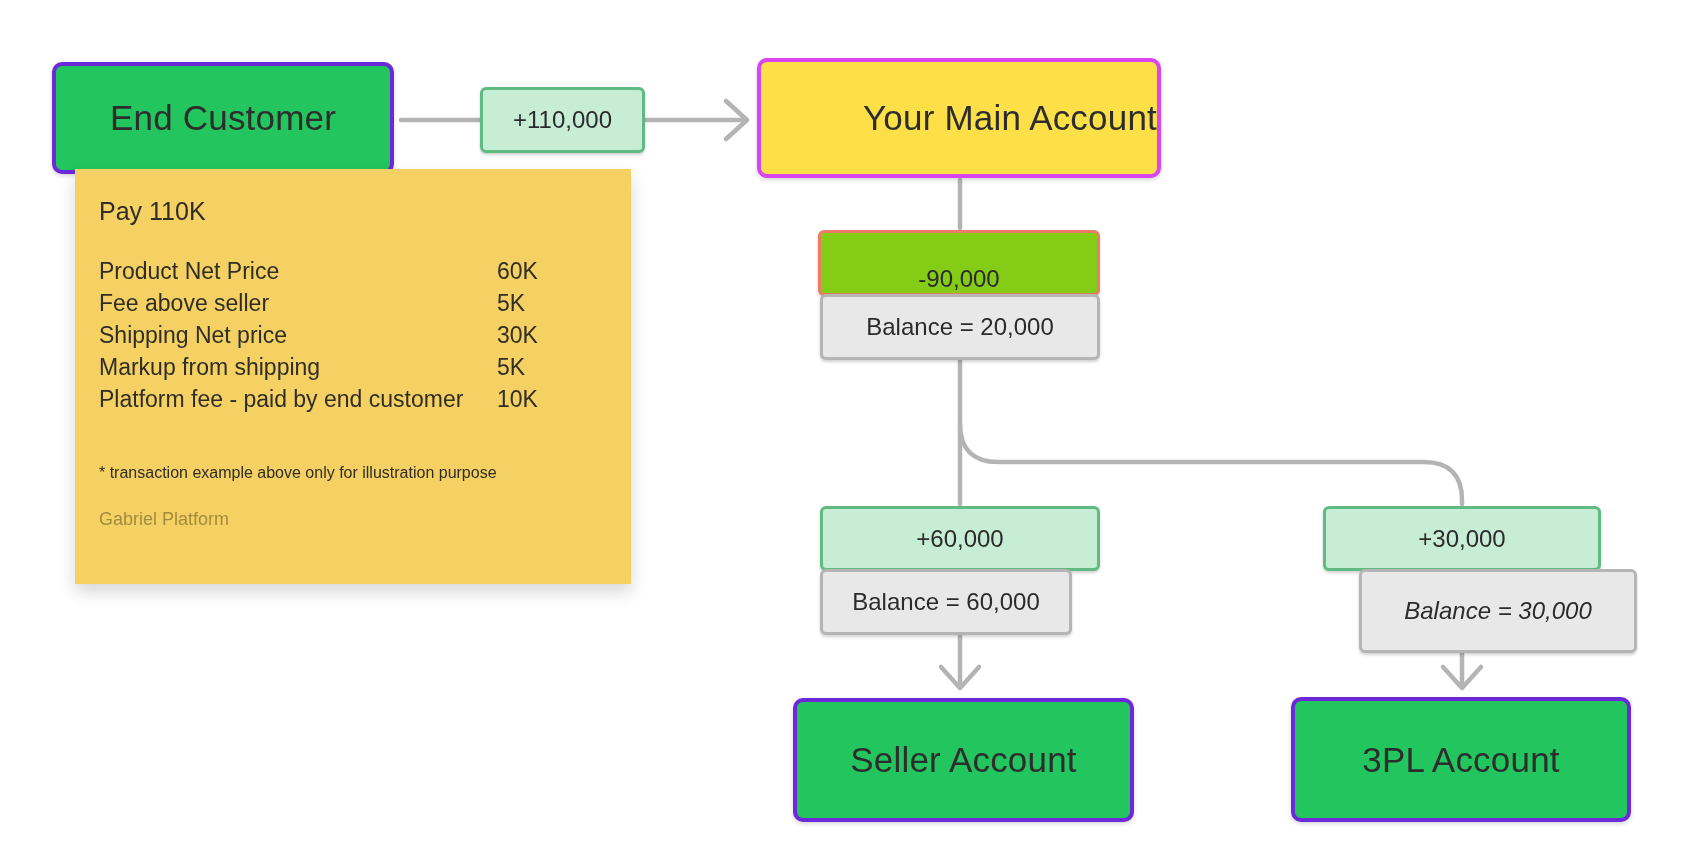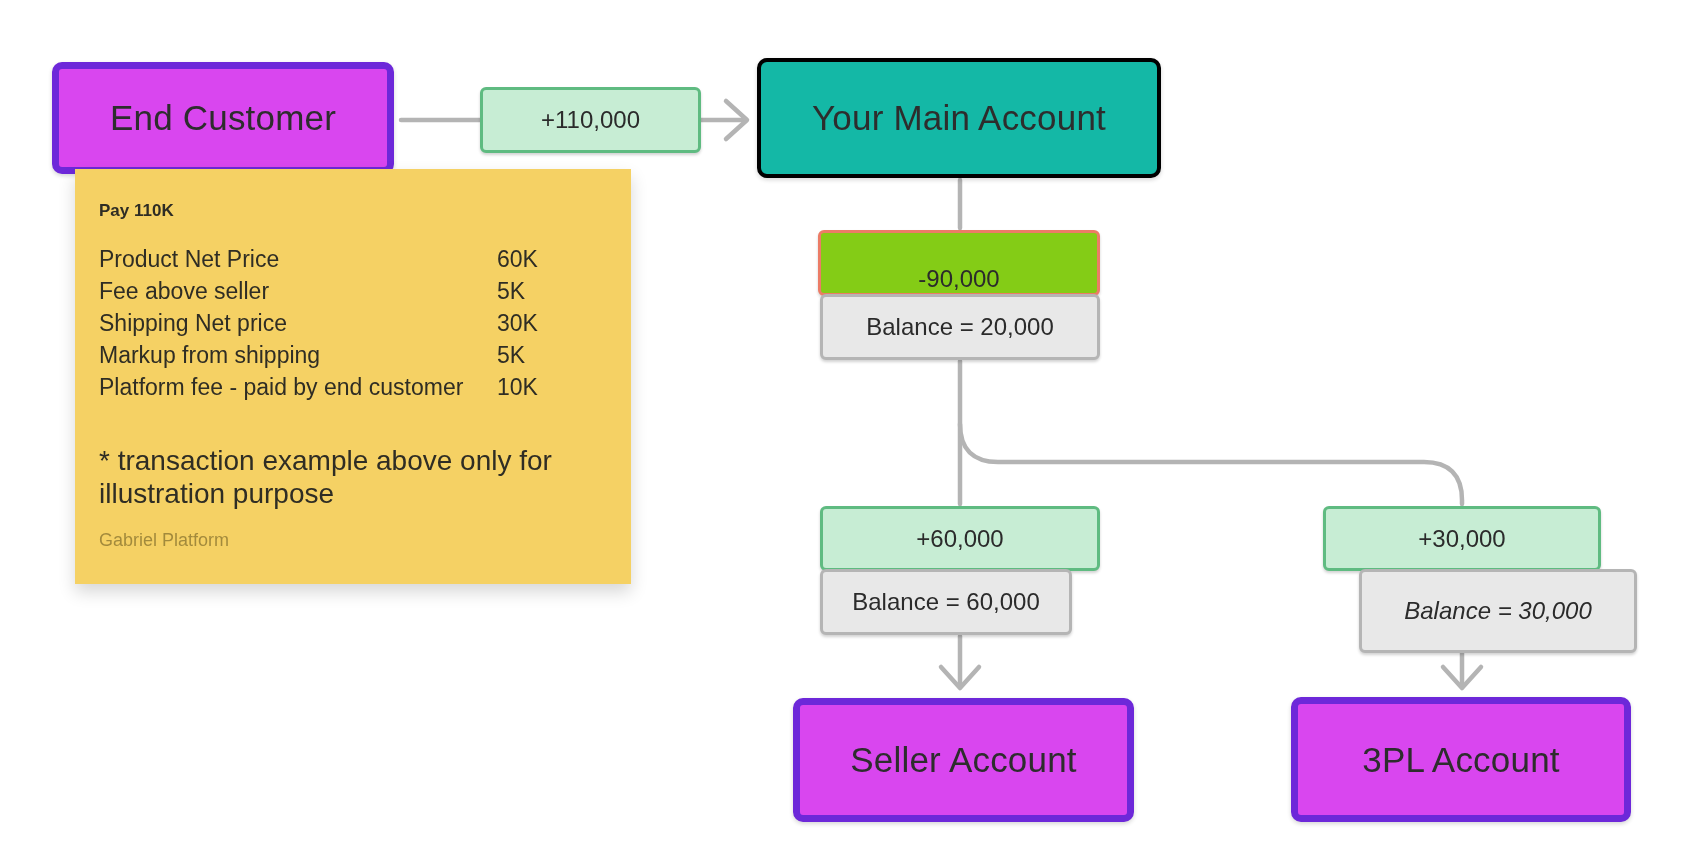--- a/index.html
+++ b/index.html
@@ -29,27 +29,28 @@
     text-align: center;
     border-radius: 10px;
     font-size: 35px;
     font-weight: 500;
     color: #2d2d2d;
     letter-spacing: 0.2px;
     box-shadow: 0 2px 4px rgba(0,0,0,0.16);
     z-index: 2;
   }
   .node.yellow {
-    background: #d946ef;
-    border: 7px solid #6d28d9;
+    background: #22c55e;
+    border: 4px solid #6d28d9;
     justify-content: center;
   }
   .node.blue {
-    background: #14b8a6;
-    border: 4px solid #000000;
+    background: #fde047;
+    border: 4px solid #d946ef;
+    justify-content: flex-end;
   }
   .tag {
     position: absolute;
     box-sizing: border-box;
     display: flex;
     align-items: center;
     justify-content: center;
     text-align: center;
     border-radius: 6px;
     font-size: 24px;
@@ -78,37 +79,37 @@
     left: 75px; top: 169px;
     width: 556px; height: 415px;
     box-sizing: border-box;
     background: #f5d164;
     padding: 26px 20px 0 24px;
     color: #2f2d24;
     box-shadow: 0 8px 16px rgba(0,0,0,0.16);
     z-index: 4;
   }
   .sticky-title {
-    font-size: 17px;
-    font-weight: 700;
+    font-size: 25px;
+    font-weight: 400;
     line-height: 32px;
-    margin-bottom: 16px;
+    margin-bottom: 28px;
   }
   .note-row {
     display: flex;
     font-size: 23px;
     line-height: 32px;
     gap: 8px;
   }
   .note-row .lbl { width: 390px; flex: none; }
   .note-row .val { flex: none; }
   .sticky-footnote {
     margin-top: 41px;
     width: 512px;
-    font-size: 28px;
+    font-size: 16px;
     line-height: 33px;
   }
   .sticky-author {
     margin-top: 20px;
     font-size: 18px;
     color: rgba(62, 50, 10, 0.45);
   }
 </style>
 </head>
 <body>
@@ -134,21 +135,21 @@
     <g>
       <path d="M 1462 636 L 1462 683"></path>
       <path d="M 1443 667 L 1462 688 L 1481 667"></path>
     </g>
   </svg>
 
   <div class="node yellow" style="left:52px; top:62px; width:342px; height:112px;">
     <span>End Customer</span>
   </div>
 
-  <div class="tag green" style="left:480px; top:87px; width:221px; height:66px;">
+  <div class="tag green" style="left:480px; top:87px; width:165px; height:66px;">
     <span>+110,000</span>
   </div>
 
   <div class="node blue" style="left:757px; top:58px; width:404px; height:120px;">
     <span>Your Main Account</span>
   </div>
 
   <div class="tag red" style="left:818px; top:230px; width:282px; height:66px;">
     <span>-90,000</span>
   </div>

